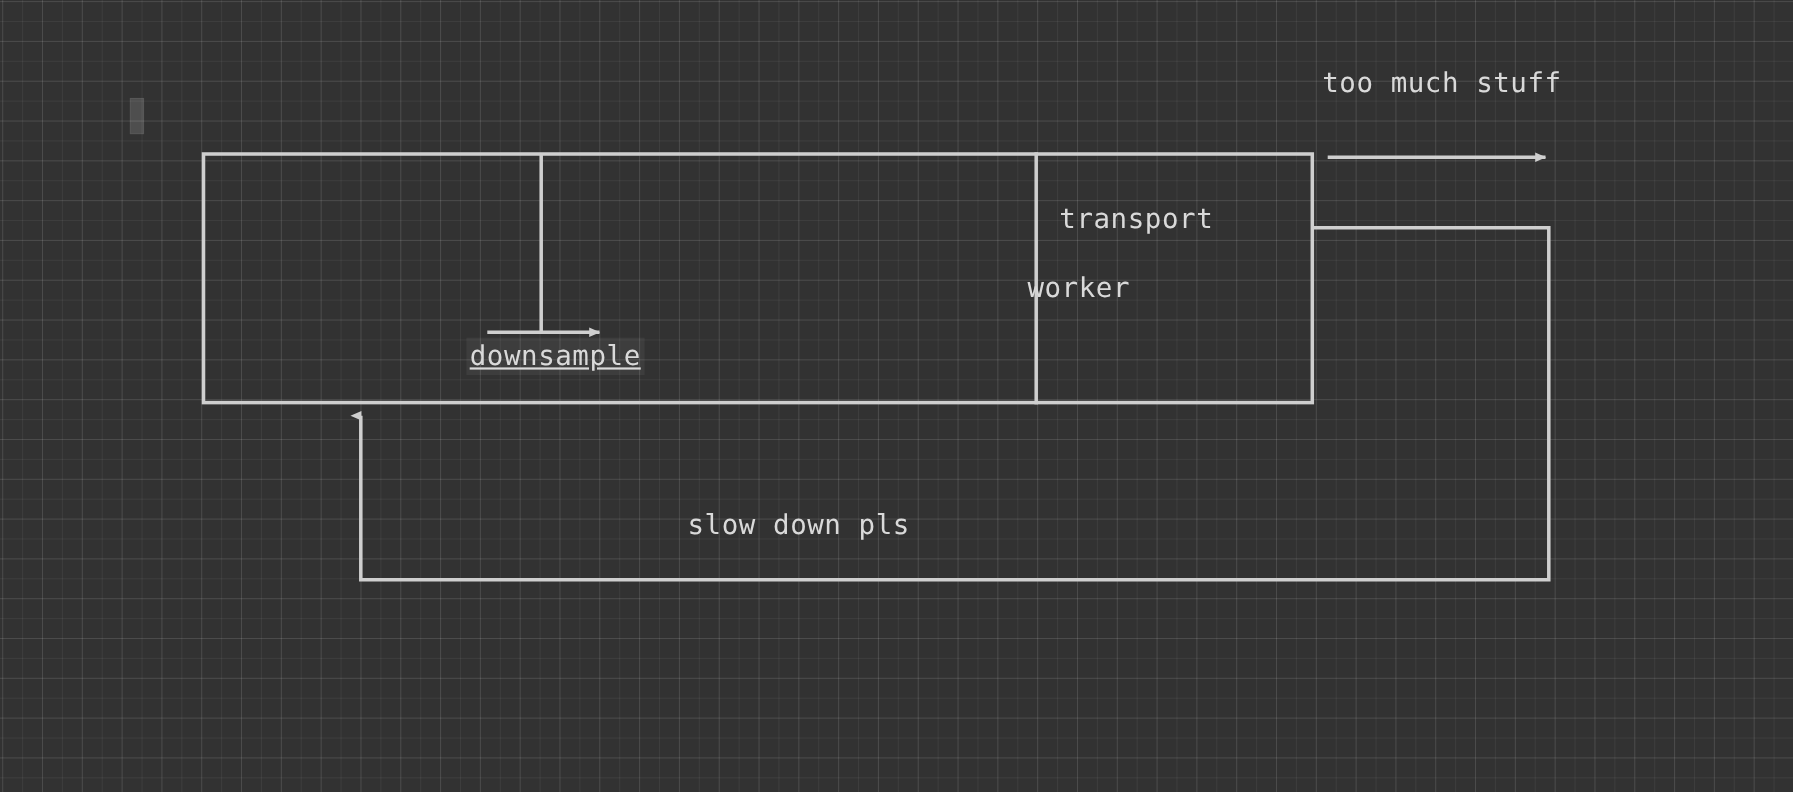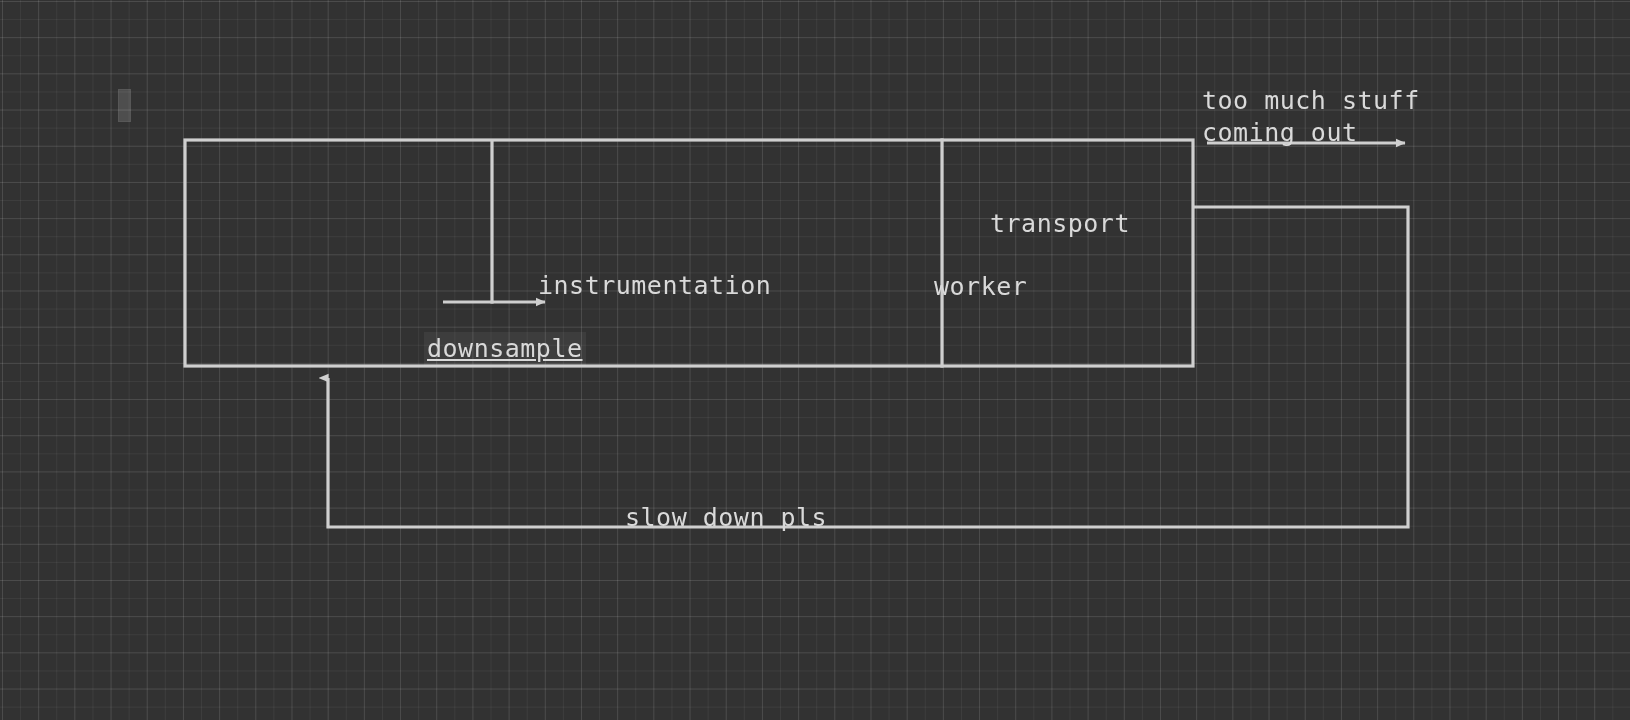--- a/index.html
+++ b/index.html
@@ -35,21 +35,20 @@
   }
   .lbl {
     position: absolute;
     color: #d9d9d9;
     font-family: "DejaVu Sans Mono", "Liberation Mono", monospace;
     font-size: 25px;
     letter-spacing: 0.5px;
     line-height: 32px;
     white-space: pre;
     user-select: none;
-    margin-top: 25px;
   }
   .lbl-hl {
     background: rgba(255,255,255,0.055);
     padding: 1px 3px;
     text-decoration: underline;
   }
   #cursor-mark {
     position: absolute;
     left: 118px;
     top: 89px;
@@ -93,27 +92,25 @@
     <g stroke="#cfcfcf" stroke-width="3.2" fill="none" stroke-linecap="butt">
       <line x1="1207" y1="143" x2="1405" y2="143" marker-end="url(#arrow-right)"></line>
     </g>
 
     <g stroke="#cfcfcf" stroke-width="3.2" fill="none" stroke-linejoin="miter" stroke-linecap="butt">
       <path d="M 1193 207 L 1408 207 L 1408 527 L 328 527 L 328 378" marker-end="url(#arrow-up)"></path>
     </g>
   </svg>
 
 
-  <div class="lbl" style="left:538px; top:245px;">instrumentation</div>
 
   <div class="lbl lbl-hl" style="left:424px; top:307px;">downsample</div>
 
-  <div class="lbl" style="left:990px; top:183px;text-align:right;">transport</div>
+  <div class="lbl" style="left:963px; top:183px;text-align:right;">transport</div>
 
   <div class="lbl" style="left:934px; top:246px;">worker</div>
 
   <div class="lbl" style="left:1202px; top:60px;">too much stuff</div>
 
-  <div class="lbl" style="left:1202px; top:92px;">coming out</div>
 
-  <div class="lbl" style="left:625px; top:477px;">slow down pls</div>
+  <div class="lbl" style="left:625px; top:461px;">slow down pls</div>
 
 </div>
 
 </body></html>

